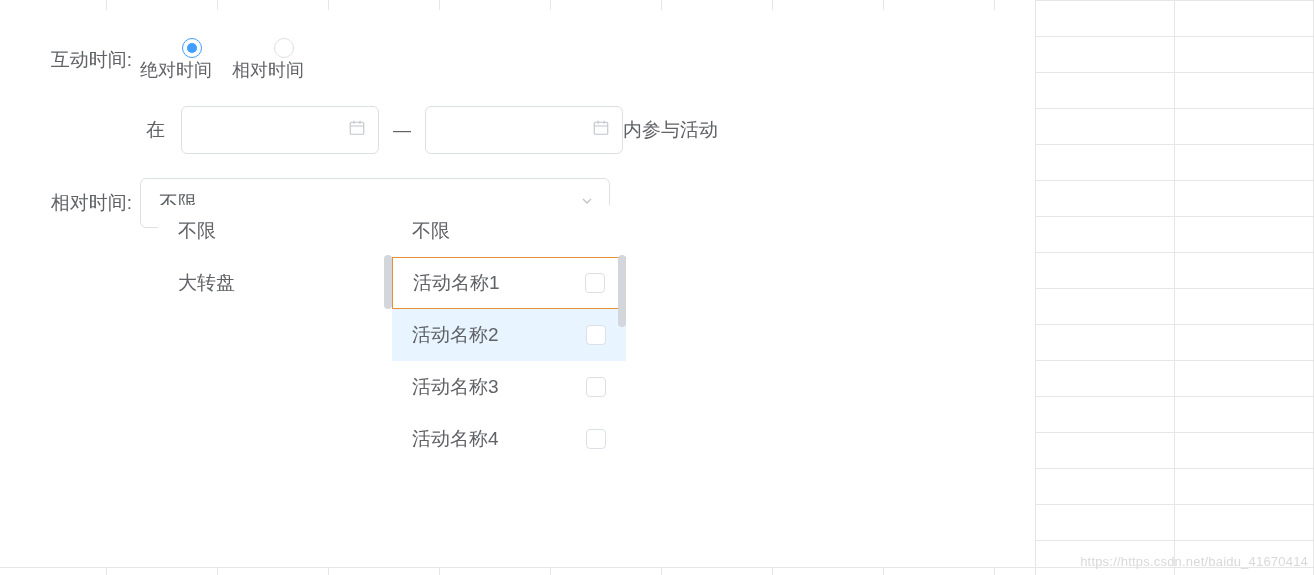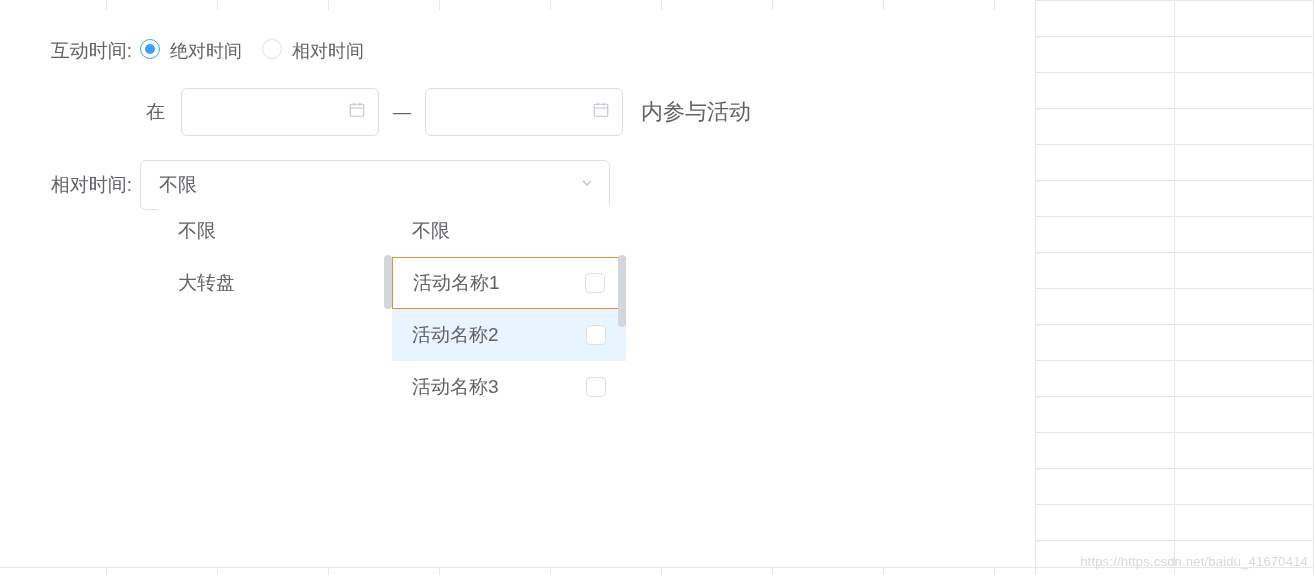--- a/index.html
+++ b/index.html
@@ -72,23 +72,24 @@
     .label {
       width: 100px;
       text-align: right;
       color: #606266;
       padding-right: 8px;
       font-size: 19px;
     }
 
     .radio {
       display: inline-flex;
-      align-items: flex-start;
+      align-items: flex-end;
       margin-right: 20px;
       cursor: pointer;
+      flex-direction: column;
     }
 
     .radio-circle {
       width: 20px;
       height: 20px;
       border-radius: 50%;
       border: 1px solid #dcdfe6;
       margin-right: 10px;
       position: relative;
       background:#fff;
@@ -129,23 +130,22 @@
       transform: translateY(-50%);
       color: #c0c4cc;
     }
 
     .date-sep {
       margin: 0 14px;
       color: #606266;
     }
 
     .suffix-text {
-      margin-left: 18px;
-      color: #606266;
-      font-size: 22px;
+      color: #606266;
+      font-size: 19px;
     }
 
     .select-box {
       width: 470px;
       height: 50px;
       border: 1px solid #dcdfe6;
       border-radius: 6px;
       display: flex;
       align-items: center;
       padding: 0 18px;
@@ -354,18 +354,22 @@
       <span class="checkbox"></span>
     </div>
     <div class="item highlighted">
       <span>活动名称2</span>
       <span class="checkbox"></span>
     </div>
     <div class="item">
       <span>活动名称3</span>
       <span class="checkbox"></span>
     </div>
+    <div class="item">
+      <span>活动名称4</span>
+      <span class="checkbox"></span>
+    </div>
     <div class="scrollbar-thumb" style="top:50px; height:72px;"></div>
   </div>
 
 </div>
 
 <div class="watermark">https://https.csdn.net/baidu_41670414</div>
 
 </body></html>

